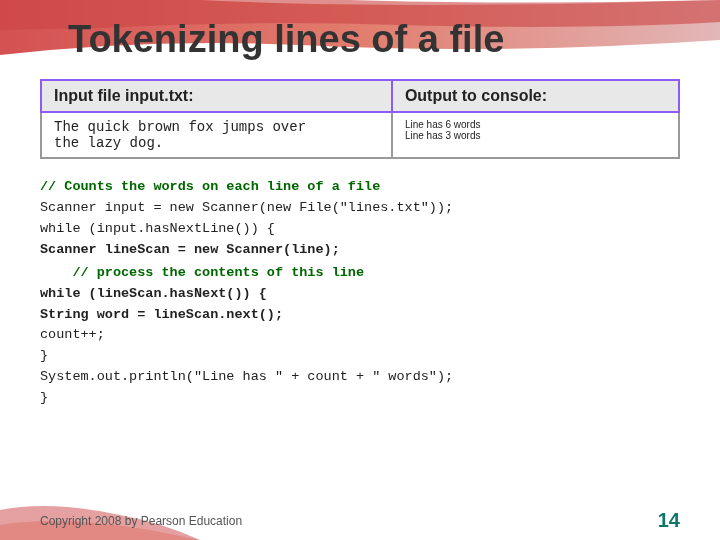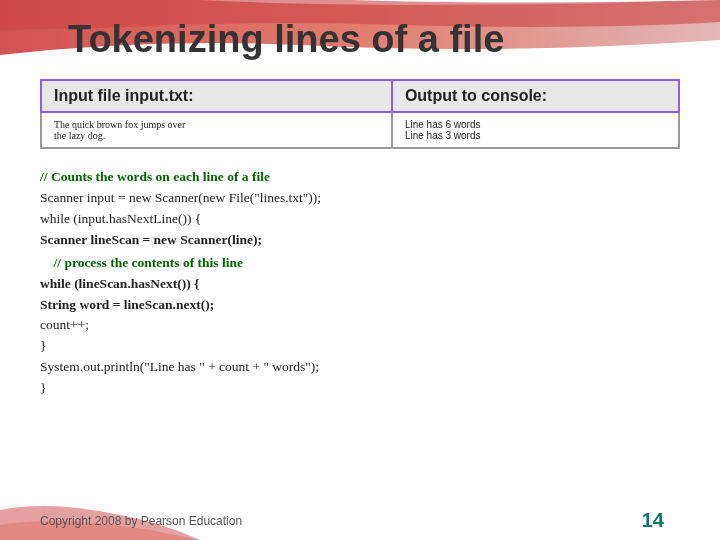--- a/index.html
+++ b/index.html
@@ -73,56 +73,56 @@
       padding: 6px 12px;
       font-size: 16px;
       font-weight: bold;
       text-align: left;
       color: #222;
     }
 
     .info-table td {
       border: 2px solid #999;
       padding: 6px 12px;
-      font-size: 10px;
+      font-size: 14px;
       vertical-align: top;
       color: #222;
-      font-family: Liberation Serif, serif;
+      font-family: Liberation Mono, monospace;
       background: #ffffff;
     }
 
     .info-table td.output-col {
       font-family: Arial, sans-serif;
       font-size: 10px;
     }
 
     
     .code-block {
-      font-family: Liberation Serif, serif;
+      font-family: Liberation Mono, monospace;
       font-size: 13.5px;
       line-height: 1.55;
       color: #222;
       background: transparent;
     }
 
     .code-block .comment {
       color: #006600;
       font-weight: bold;
     }
 
     .code-block .bold {
       font-weight: bold;
     }
 
     
     .footer {
       position: absolute;
       bottom: 8px;
       left: 0;
-      right: 16px;
+      right: 0;
       display: flex;
       justify-content: space-between;
       align-items: center;
       padding: 0 40px;
       z-index: 2;
     }
 
     .footer-copyright {
       font-size: 12px;
       color: #555;

